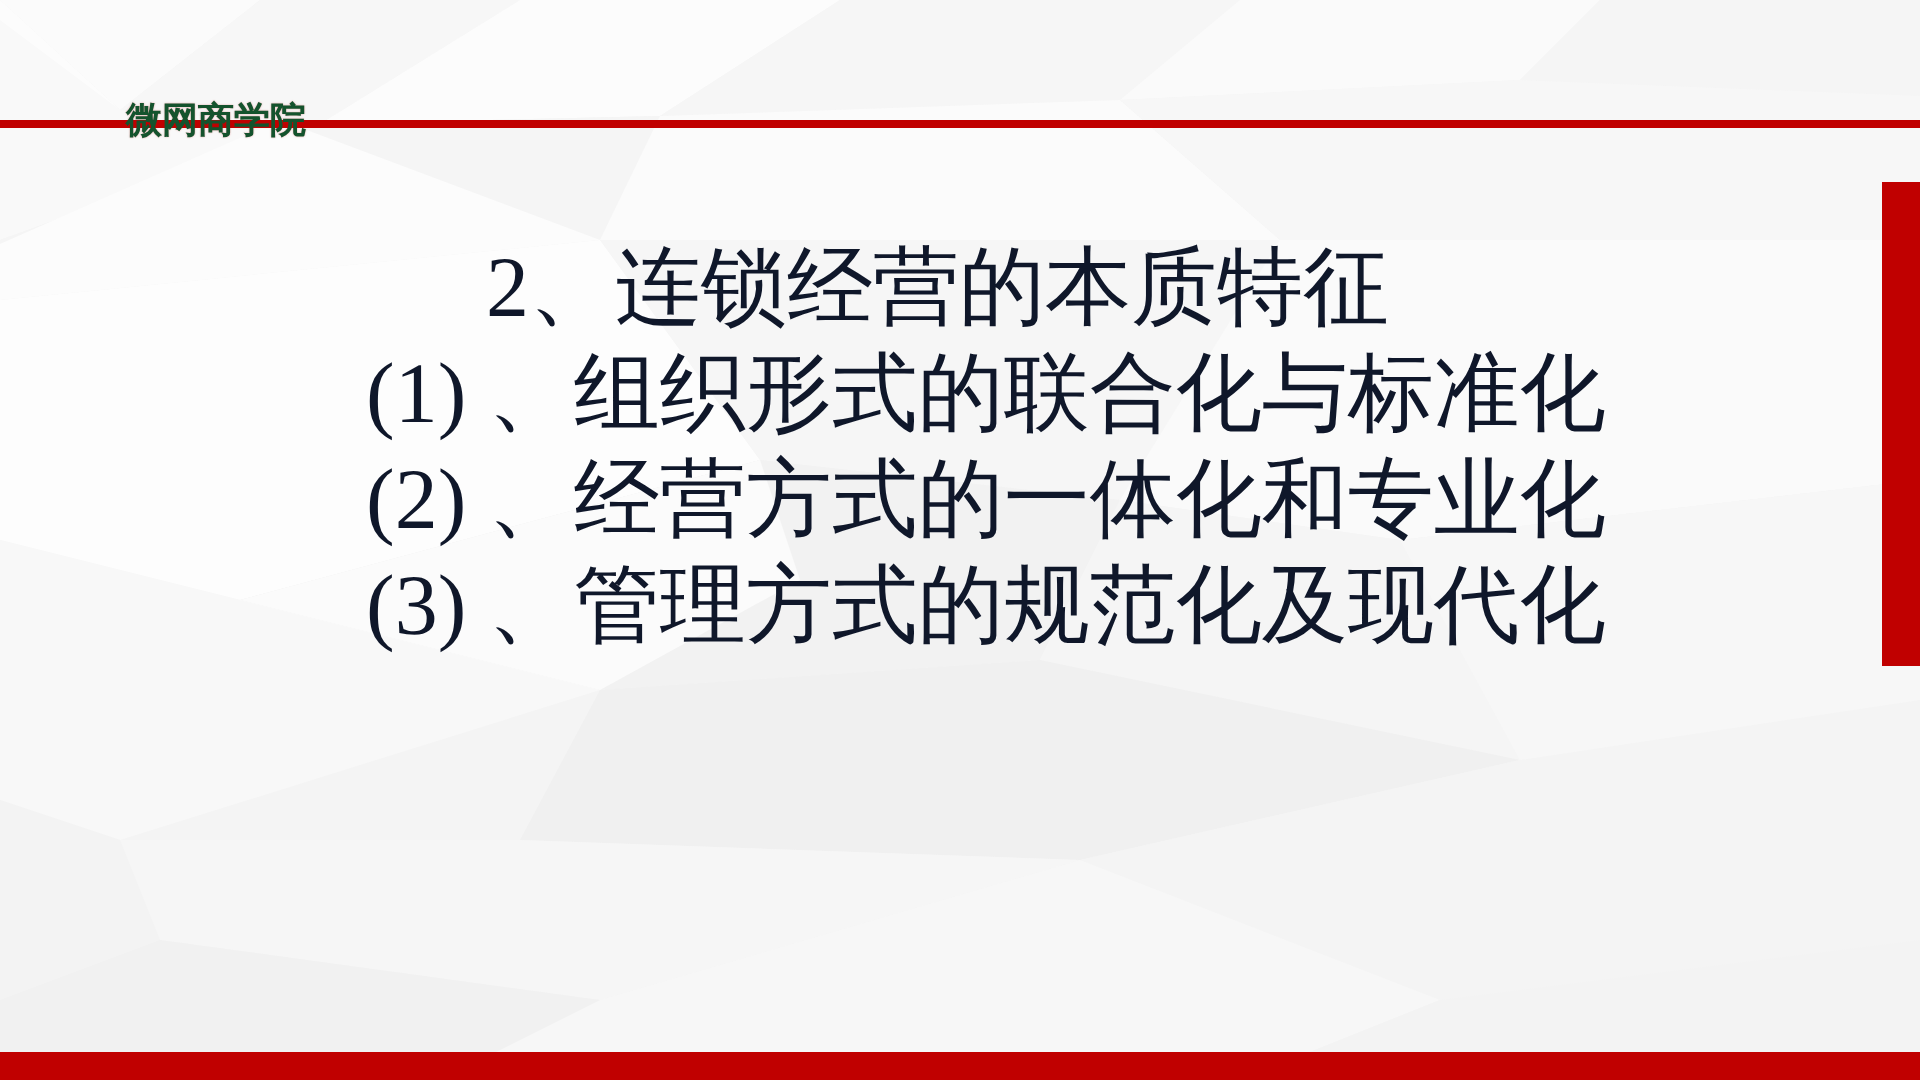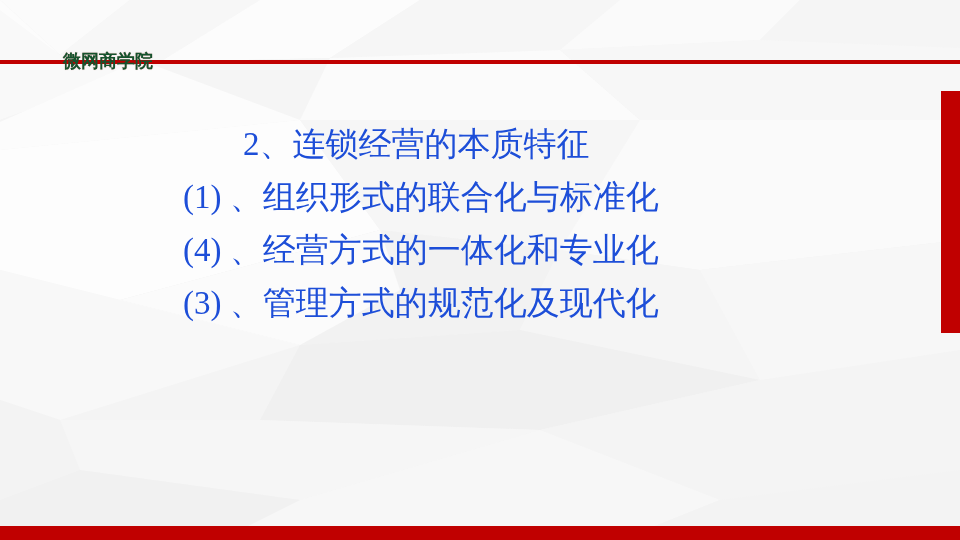--- a/index.html
+++ b/index.html
@@ -74,23 +74,23 @@
 
   
   #content-block {
     position: absolute;
     left: 0;
     top: 118px;
     width: 900px;
     z-index: 3;
   }
   .content-line {
-    color: #1d4ed8;
+    color: #0f172a;
     font-family: "Liberation Serif", "DejaVu Serif", serif;
-    font-size: 33px;
+    font-size: 43px;
     line-height: 53px;
     white-space: nowrap;
     margin: 0;
     padding: 0;
   }
   .content-line.line-heading {
     padding-left: 243px;
   }
   .content-line.line-item {
     padding-left: 150px;
@@ -135,19 +135,19 @@
 
   <div id="header-rule"></div>
 
   <div id="brand-logo">微网商学院</div>
 
   <div id="right-accent-bar"></div>
 
   <div id="content-block">
     <div class="content-line line-heading">2、连锁经营的本质特征</div>
     <div class="content-line line-item">(1) 、组织形式的联合化与标准化</div>
-    <div class="content-line line-item">(4) 、经营方式的一体化和专业化</div>
+    <div class="content-line line-item">(2) 、经营方式的一体化和专业化</div>
     <div class="content-line line-item">(3) 、管理方式的规范化及现代化</div>
   </div>
 
   <div id="bottom-accent-bar"></div>
 
 </div>
 
 </body></html>

